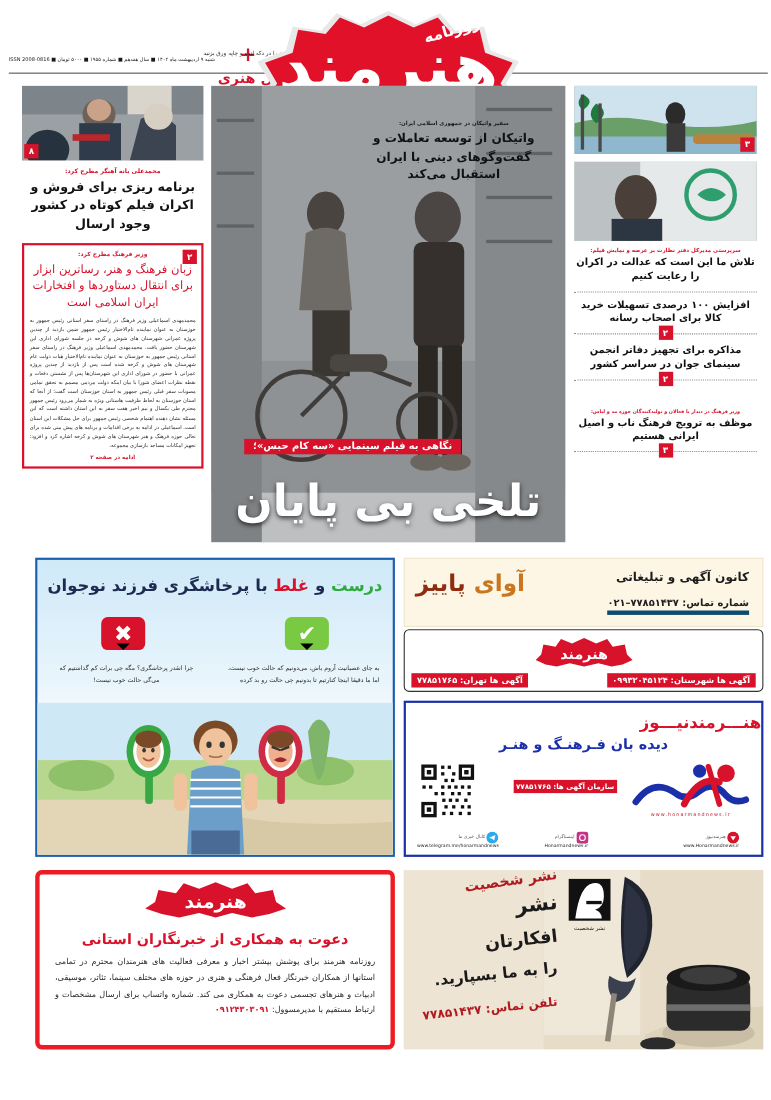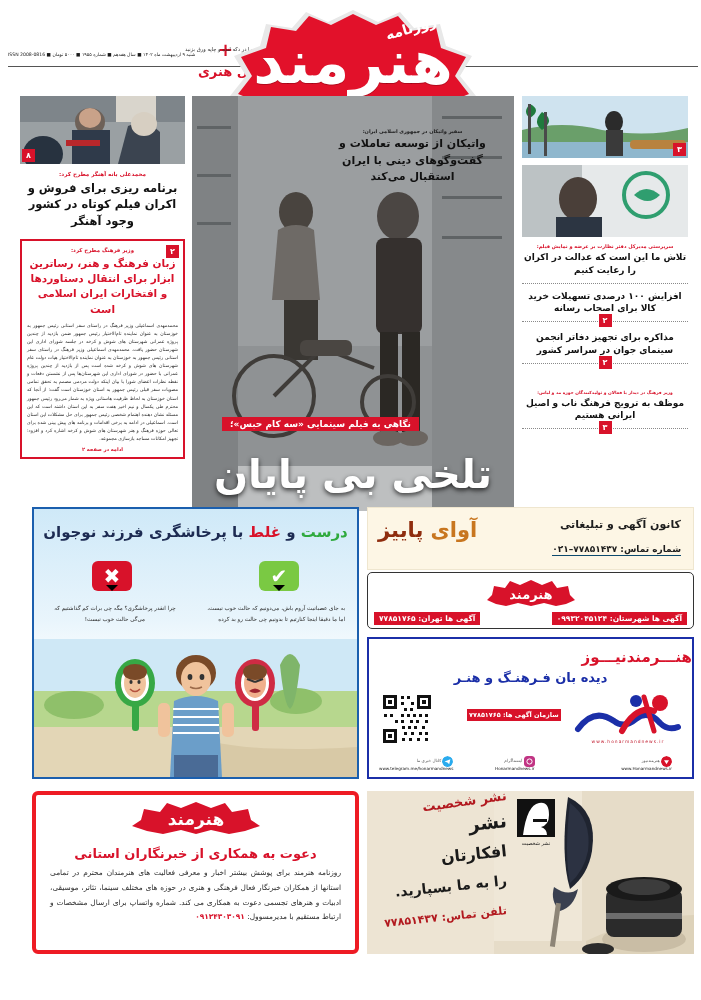--- a/index.html
+++ b/index.html
@@ -51,21 +51,21 @@
     position: absolute; left: 118px; top: 12px; width: 130px; text-align: center;
     color: #fff; font-size: 14px; font-weight: bold; direction: rtl;
     transform: rotate(-16deg);
   }
   .logo-sub {
     position: absolute; left: 0; top: 104px; width: 250px; text-align: center;
     color: #b01024; font-size: 6px; direction: rtl; font-weight: bold;
   }
 
   
-  .photo { background: #b9bcbd; position: relative; overflow: hidden; margin-top: 18px; }
+  .photo { background: #b9bcbd; position: relative; overflow: hidden; }
   .kicker { color: #d8122a; font-weight: bold; direction: rtl; text-align: center; }
   .hl { color: #111; font-weight: bold; direction: rtl; text-align: center; line-height: 1.42; }
   .pagenum {
     background: #d8122a; color: #fff; font-weight: bold; font-size: 8px;
     width: 13px; height: 13px; line-height: 13px; text-align: center;
   }
   .dotrule { border-top: 1px dotted #8a8a8a; height: 0; }
 
   
   .col-left { position: absolute; left: 20px; top: 78px; width: 165px; }
@@ -73,21 +73,21 @@
   .lc-photo .pagenum { position: absolute; left: 2px; bottom: 2px; }
   .lc-kicker { font-size: 5.6px; margin-top: 7px; }
   .lc-hl { font-size: 11.5px; margin-top: 3px; letter-spacing: -0.2px; }
 
   .redbox {
     border: 2px solid #d8122a; margin-top: 10px; padding: 6px 5px 5px 5px;
     position: relative; background: #fff;
   }
   .redbox .pagenum { position: absolute; right: 4px; top: 4px; }
   .rb-kicker { font-size: 5.4px; }
-  .rb-hl { color: #d8122a; font-size: 10.5px; font-weight: bold; direction: rtl;
+  .rb-hl { color: #d8122a; font-size: 10.5px; font-weight: normal; direction: rtl;
            text-align: center; line-height: 1.45; margin-top: 3px; }
   .rb-body {
     direction: rtl; text-align: justify; font-size: 4.7px; line-height: 1.72;
     color: #2a2a2a; margin-top: 5px;
   }
   .rb-more { color: #d8122a; font-size: 5px; text-align: center; margin-top: 3px; font-weight: bold; }
 
   
   .col-center { position: absolute; left: 192px; top: 78px; width: 322px; }
   .cc-photo { width: 322px; height: 415px; }
@@ -137,21 +137,21 @@
   .ap-scene { position: absolute; left: 0; bottom: 0; width: 323px; height: 138px;
     background: linear-gradient(#cfe7f5 0%, #dff0d0 40%, #cfe3a8 55%, #efe0c4 100%); }
 
   .ad-kanon {
     position: absolute; left: 367px; top: 507px; width: 327px; height: 63px;
     background: #fdf6e5; border: 1px solid #efe6cf;
   }
   .kanon-brand { position: absolute; left: 10px; top: 10px; color: #8f2d0e; font-weight: bold; font-size: 21px; direction: rtl; }
   .kanon-brand .o { color: #c8761f; }
   .kanon-t1 { position: absolute; right: 12px; top: 10px; direction: rtl; font-size: 11px; font-weight: bold; color: #1d1d1d; }
-  .kanon-t2 { position: absolute; right: 12px; top: 36px; direction: rtl; font-size: 9px; font-weight: bold; color: #1d1d1d; border-bottom: 1px solid #0c4a6e; padding-bottom: 1px; }
+  .kanon-t2 { position: absolute; right: 12px; top: 36px; direction: rtl; font-size: 9px; font-weight: bold; color: #1d1d1d; border-bottom: 4px solid #0c4a6e; padding-bottom: 1px; }
 
   .ad-agahi {
     position: absolute; left: 367px; top: 572px; width: 327px; height: 57px;
     border: 1px solid #333; border-radius: 5px; background: #fff;
   }
   .agahi-logo { position: absolute; left: 50%; margin-left: -45px; top: 6px; width: 90px; height: 28px; }
   .agahi-tag { position: absolute; bottom: 3px; background: #d8122a; color: #fff;
     font-size: 7.5px; font-weight: bold; padding: 2px 5px; direction: rtl; }
   .agahi-tag.tehran { left: 6px; }
   .agahi-tag.shahr { right: 6px; }
@@ -235,21 +235,21 @@
         <rect x="52" y="34" width="38" height="34" fill="#2f3a4a"></rect>
         <ellipse cx="70" cy="22" rx="11" ry="10" fill="#c9a289"></ellipse>
         <ellipse cx="23" cy="58" rx="20" ry="18" fill="#27323f"></ellipse>
         <path d="M108 30 q18 -8 32 6 l0 32 l-42 0 z" fill="#3b4450"></path>
         <ellipse cx="124" cy="28" rx="13" ry="12" fill="#d7cfc2"></ellipse>
         <rect x="46" y="44" width="34" height="6" fill="#b8272b"></rect>
       </svg>
       <div class="pagenum">۸</div>
     </div>
     <div class="kicker lc-kicker">محمدعلی بانه آهنگر مطرح کرد:</div>
-    <div class="hl lc-hl">برنامه ریزی برای فروش و اکران فیلم کوتاه در کشور وجود آهنگر</div>
+    <div class="hl lc-hl">برنامه ریزی برای فروش و اکران فیلم کوتاه در کشور وجود ارسال</div>
 
     <div class="redbox">
       <div class="pagenum">۲</div>
       <div class="kicker rb-kicker">وزیر فرهنگ مطرح کرد:</div>
       <div class="rb-hl">زبان فرهنگ و هنر، رساترین ابزار برای انتقال دستاوردها و افتخارات ایران اسلامی است</div>
       <div class="rb-body">محمدمهدی اسماعیلی وزیر فرهنگ در راستای سفر استانی رئیس جمهور به خوزستان به عنوان نماینده تام‌الاختیار رئیس جمهور ضمن بازدید از چندین پروژه عمرانی شهرستان های شوش و کرخه در جلسه شورای اداری این شهرستان حضور یافت. محمدمهدی اسماعیلی وزیر فرهنگ در راستای سفر استانی رئیس جمهور به خوزستان به عنوان نماینده تام‌الاختیار هیات دولت عام شهرستان های شوش و کرخه شده است پس از بازدید از چندین پروژه عمرانی با حضور در شورای اداری این شهرستان‌ها پس از نشستن دفعات و نقطه نظرات اعضای شورا با بیان اینکه دولت مردمی مصمم به تحقق تمامی مصوبات سفر قبلی رئیس جمهور به استان خوزستان است گفت: از آنجا که استان خوزستان به لحاظ ظرفیت هاستانی ویژه به شمار می‌رود رئیس جمهور محترم طی یکسال و نیم اخیر هفت سفر به این استان داشته است که این مسئله نشان دهنده اهتمام شخصی رئیس جمهور برای حل مشکلات این استان است. اسماعیلی در ادامه به برخی اقدامات و برنامه های پیش بینی شده برای تعالی حوزه فرهنگ و هنر شهرستان های شوش و کرخه اشاره کرد و افزود: تجهیز امکانات مساجد بازسازی مجموعه.</div>
       <div class="rb-more">ادامه در صفحه ۲</div>
     </div>
   </div>
 

